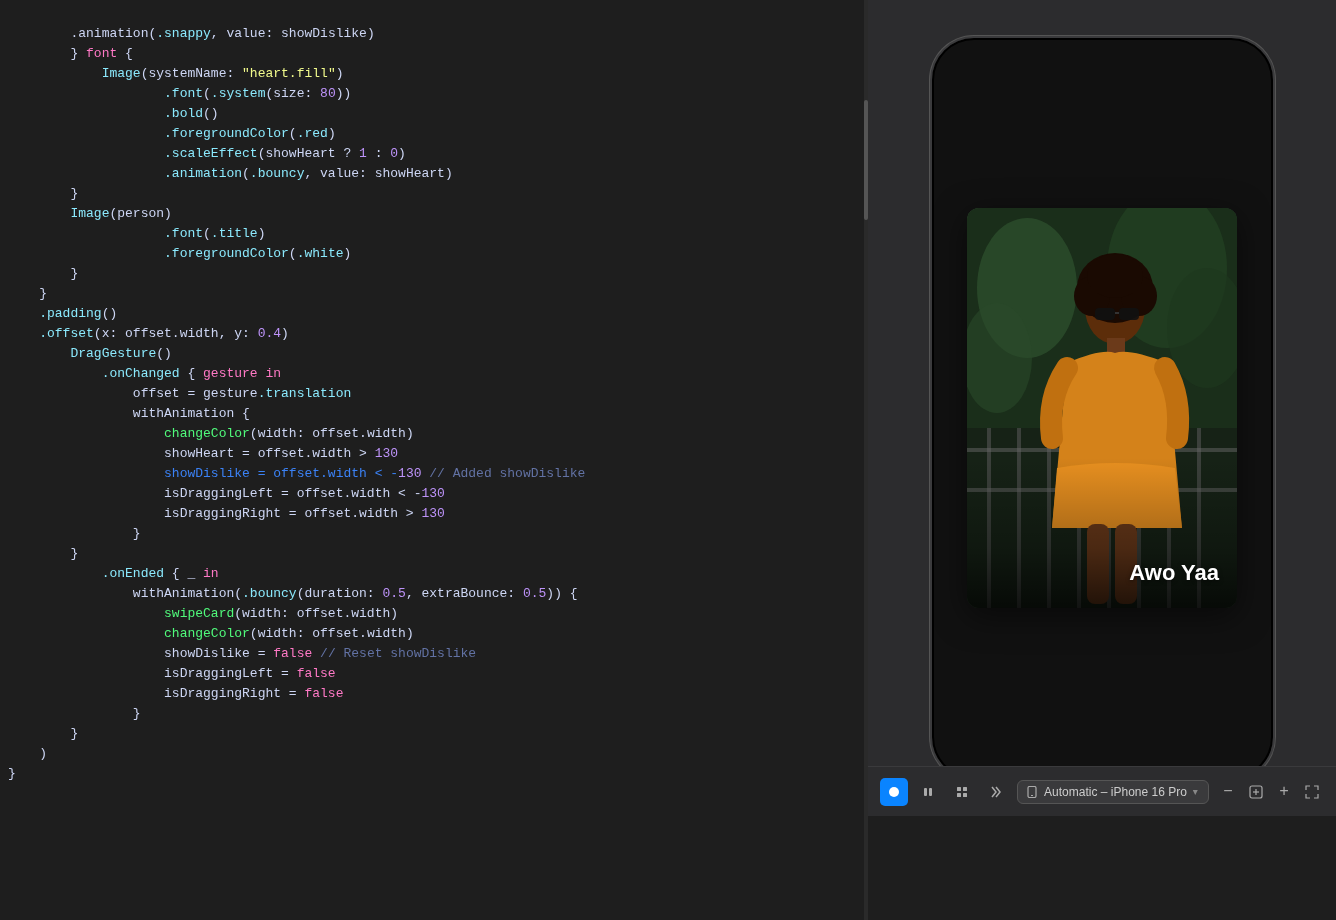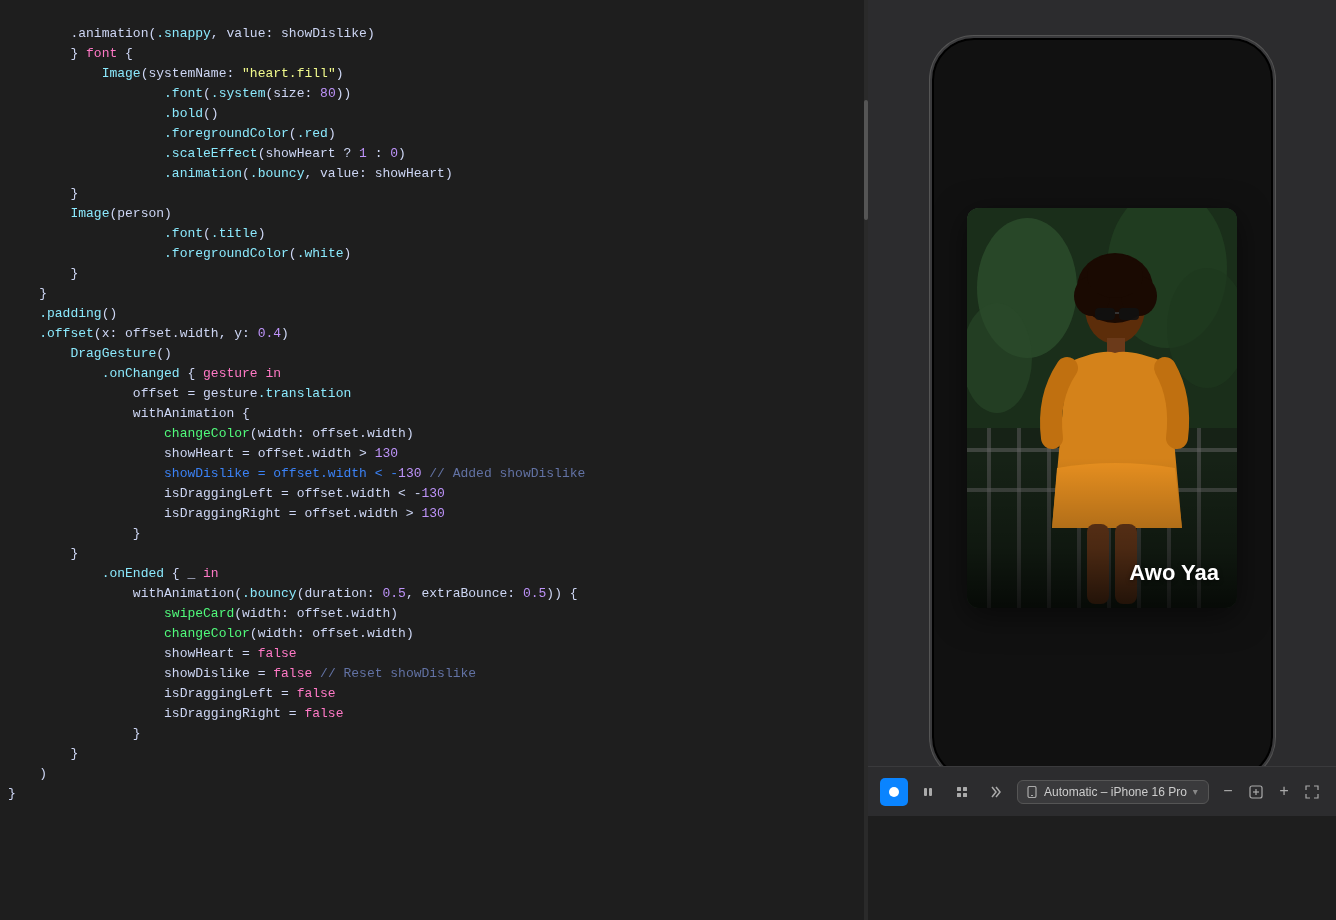--- a/index.html
+++ b/index.html
@@ -223,21 +223,20 @@
 </span><span class="line-block">                    <span style="color:#cdd6f4">showHeart = offset.width &gt; </span><span style="color:#bd93f9">130</span>
 </span><span class="line-block">                    <span style="color:#3b82f6">showDislike = offset.width &lt; -</span><span style="color:#bd93f9">130</span><span style="color:#cdd6f4"> </span><span style="color:#6272a4">// Added showDislike</span>
 </span><span class="line-block">                    <span style="color:#cdd6f4">isDraggingLeft = offset.width &lt; -</span><span style="color:#bd93f9">130</span>
 </span><span class="line-block">                    <span style="color:#cdd6f4">isDraggingRight = offset.width &gt; </span><span style="color:#bd93f9">130</span>
 </span><span class="line-block">                <span style="color:#cdd6f4">}</span>
 </span><span class="line-block">        <span style="color:#cdd6f4">}</span>
 </span><span class="line-block">            <span style="color:#8be9fd">.onEnded</span><span style="color:#cdd6f4"> { _ </span><span style="color:#ff79c6">in</span>
 </span><span class="line-block">                <span style="color:#cdd6f4">withAnimation(</span><span style="color:#8be9fd">.bouncy</span><span style="color:#cdd6f4">(duration: </span><span style="color:#bd93f9">0.5</span><span style="color:#cdd6f4">, extraBounce: </span><span style="color:#bd93f9">0.5</span><span style="color:#cdd6f4">)) {</span>
 </span><span class="line-block">                    <span style="color:#50fa7b">swipeCard</span><span style="color:#cdd6f4">(width: offset.width)</span>
 </span><span class="line-block">                    <span style="color:#50fa7b">changeColor</span><span style="color:#cdd6f4">(width: offset.width)</span>
-</span><span class="line-block">                    <span style="color:#cdd6f4">showHeart = </span><span style="color:#ff79c6">false</span>
 </span><span class="line-block">                    <span style="color:#cdd6f4">showDislike = </span><span style="color:#ff79c6">false</span><span style="color:#cdd6f4"> </span><span style="color:#6272a4">// Reset showDislike</span>
 </span><span class="line-block">                    <span style="color:#cdd6f4">isDraggingLeft = </span><span style="color:#ff79c6">false</span>
 </span><span class="line-block">                    <span style="color:#cdd6f4">isDraggingRight = </span><span style="color:#ff79c6">false</span>
 </span><span class="line-block">                <span style="color:#cdd6f4">}</span>
 </span><span class="line-block">        <span style="color:#cdd6f4">}</span>
 </span><span class="line-block">    <span style="color:#cdd6f4">)</span>
 </span><span class="line-block"><span style="color:#cdd6f4">}</span>
 </span></div>
   <div id="scroll-hint">
     <div id="scroll-thumb"></div>

